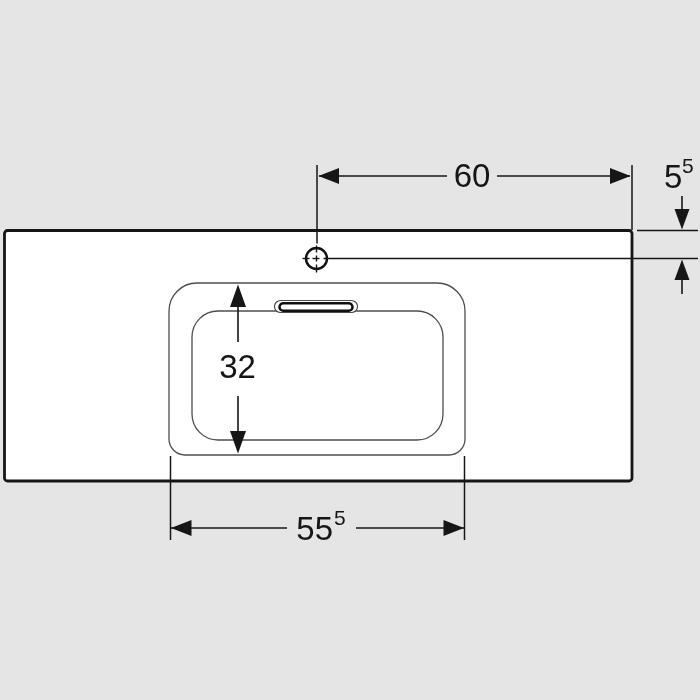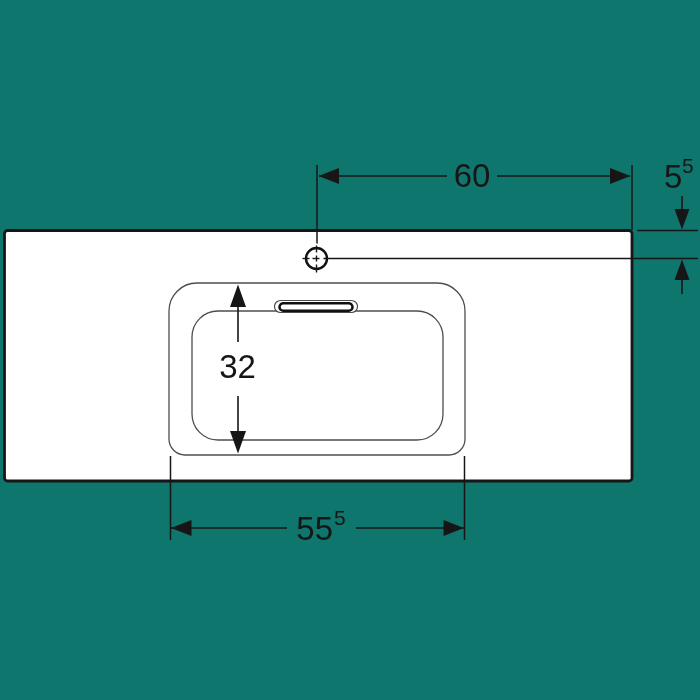--- a/index.html
+++ b/index.html
@@ -4,21 +4,21 @@
 <style>
   html, body {
     margin: 0;
     padding: 0;
     background: #ffffff;
   }
   .canvas {
     position: relative;
     width: 700px;
     height: 700px;
-    background: #0f766e;
+    background: #e5e5e5;
     overflow: hidden;
     font-family: "Liberation Sans", sans-serif;
   }
   svg { display: block; }
   .dim-text {
     font-family: "Liberation Sans", sans-serif;
     font-size: 33px;
     fill: #161616;
   }
   .dim-sup {

